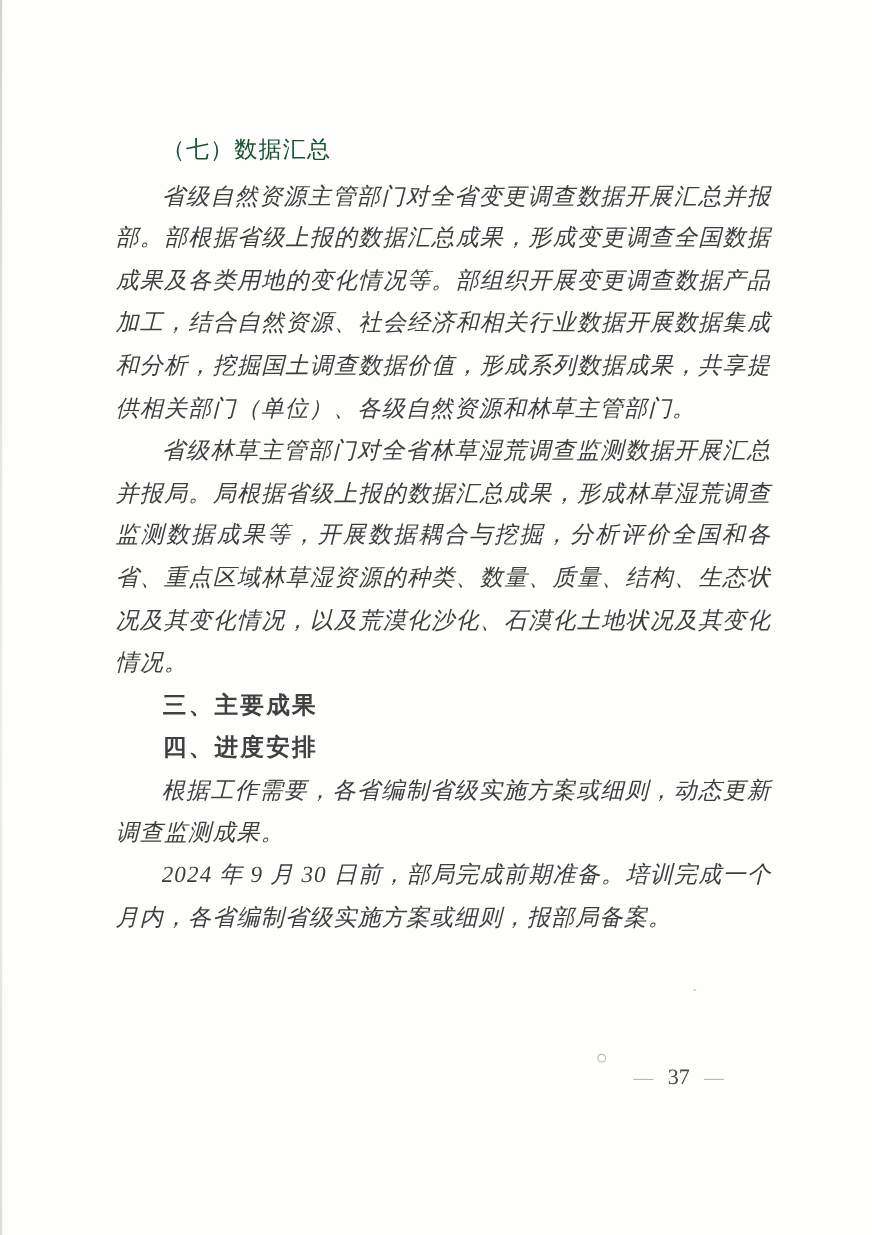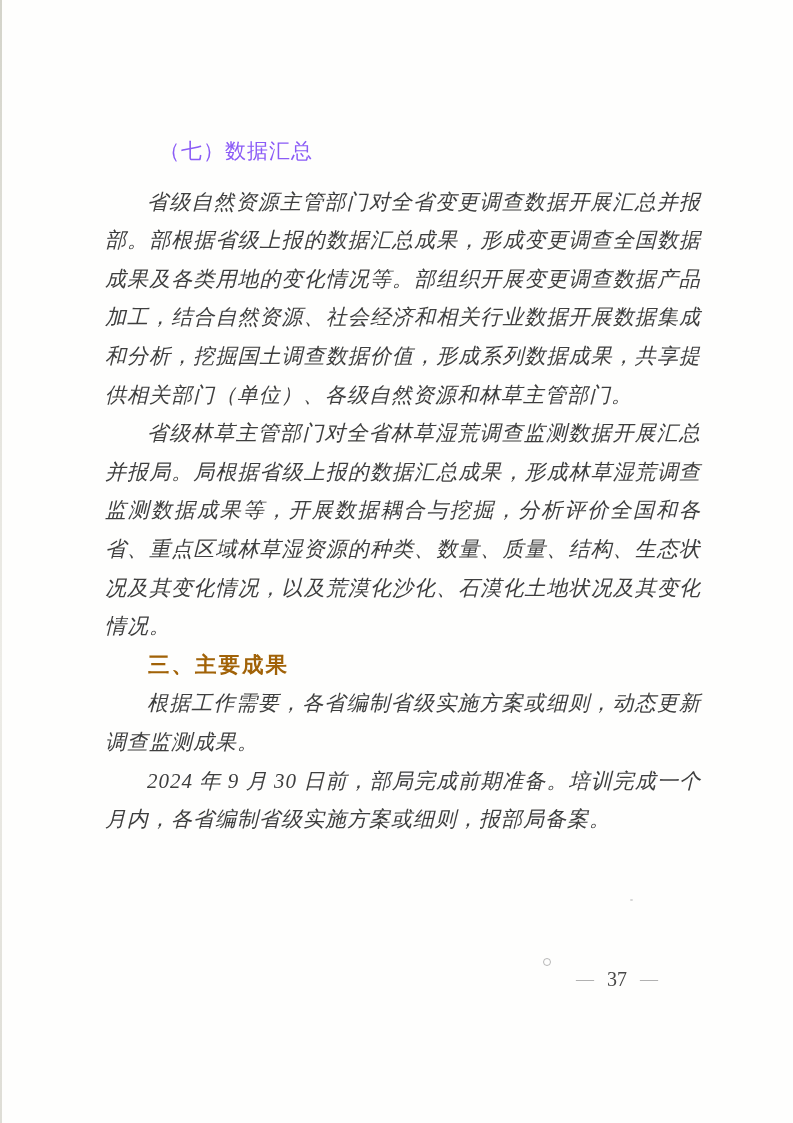--- a/index.html
+++ b/index.html
@@ -34,33 +34,34 @@
     letter-spacing: 1px;
     color: #3e3e3e;
     text-align: justify;
   }
   .content p {
     margin: 0;
     text-indent: 2em;
     font-style: italic;
   }
   .heading-kai {
-    margin: 12px;
+    margin: 0;
     text-indent: 2em;
     font-size: 21px;
     font-weight: normal;
-    color: #8b5cf6;
+    color: #14532d;
+    font-family: Liberation Mono, monospace;
   }
   .heading-bold {
     margin: 0;
     text-indent: 2em;
     font-size: 21.5px;
     font-weight: 700;
     font-family: "Liberation Sans", "DejaVu Sans", sans-serif;
-    color: #a16207;
+    color: #404040;
     letter-spacing: 2px;
   }
   .footer {
     position: absolute;
     left: 576px;
     top: 968px;
     display: flex;
     align-items: center;
     gap: 13px;
     font-family: "Liberation Serif", "DejaVu Serif", serif;
@@ -102,20 +103,21 @@
   <div class="content">
     <h2 class="heading-kai">（七）数据汇总</h2>
 
     <p>省级自然资源主管部门对全省变更调查数据开展汇总并报部。部根据省级上报的数据汇总成果，形成变更调查全国数据成果及各类用地的变化情况等。部组织开展变更调查数据产品加工，结合自然资源、社会经济和相关行业数据开展数据集成和分析，挖掘国土调查数据价值，形成系列数据成果，共享提供相关部门（单位）、各级自然资源和林草主管部门。</p>
 
     <p>省级林草主管部门对全省林草湿荒调查监测数据开展汇总并报局。局根据省级上报的数据汇总成果，形成林草湿荒调查监测数据成果等，开展数据耦合与挖掘，分析评价全国和各省、重点区域林草湿资源的种类、数量、质量、结构、生态状况及其变化情况，以及荒漠化沙化、石漠化土地状况及其变化情况。</p>
 
     <h2 class="heading-bold">三、主要成果</h2>
 
 
+    <h2 class="heading-bold">四、进度安排</h2>
 
     <p>根据工作需要，各省编制省级实施方案或细则，动态更新调查监测成果。</p>
 
     <p>2024 年 9 月 30 日前，部局完成前期准备。培训完成一个月内，各省编制省级实施方案或细则，报部局备案。</p>
   </div>
 
   <div class="artifact-dot"></div>
   <div class="dust-speck"></div>
 
   <div class="footer">

